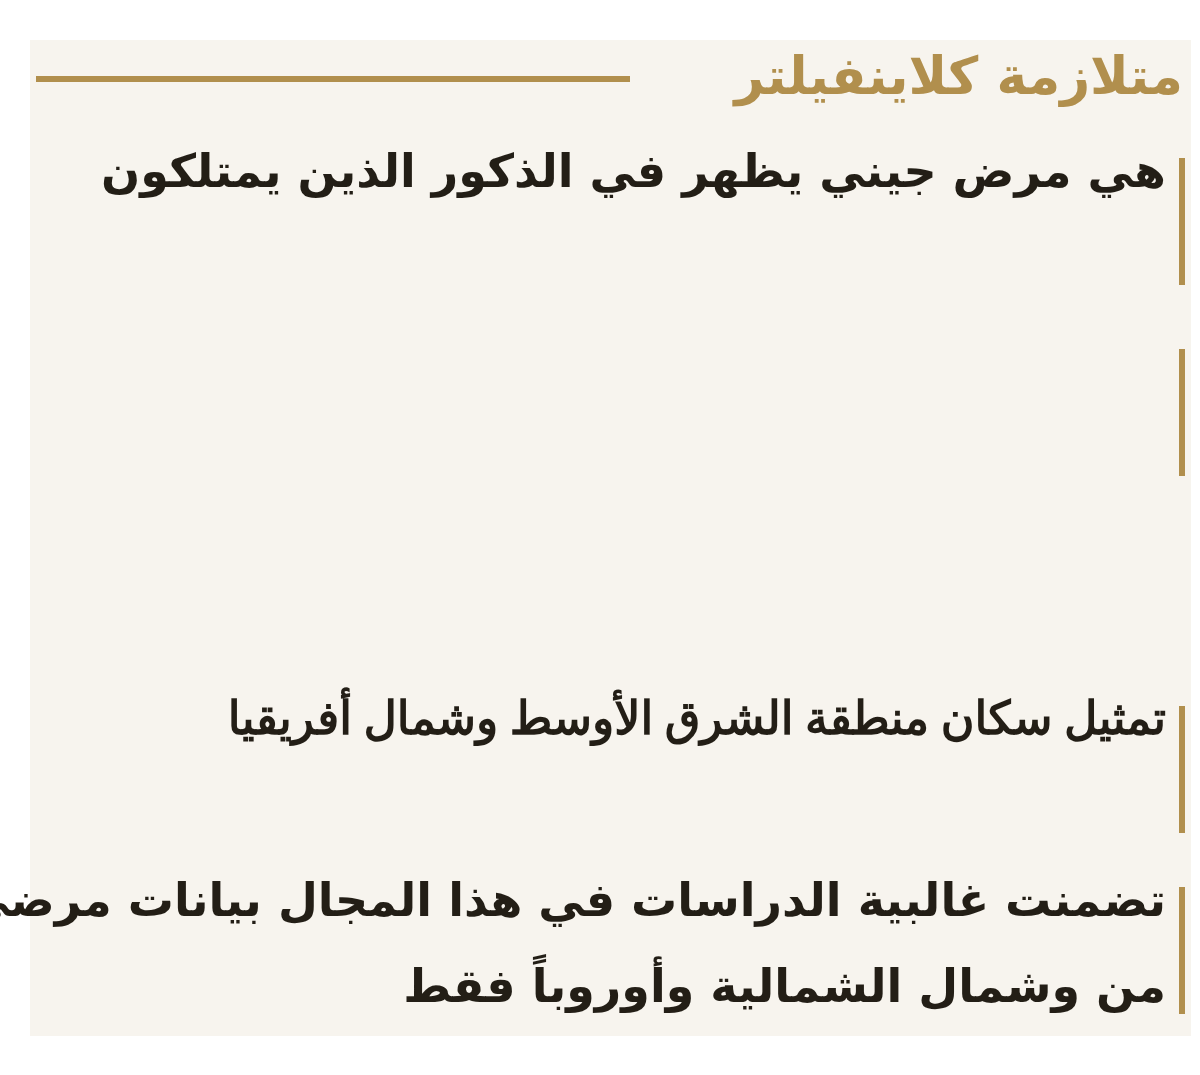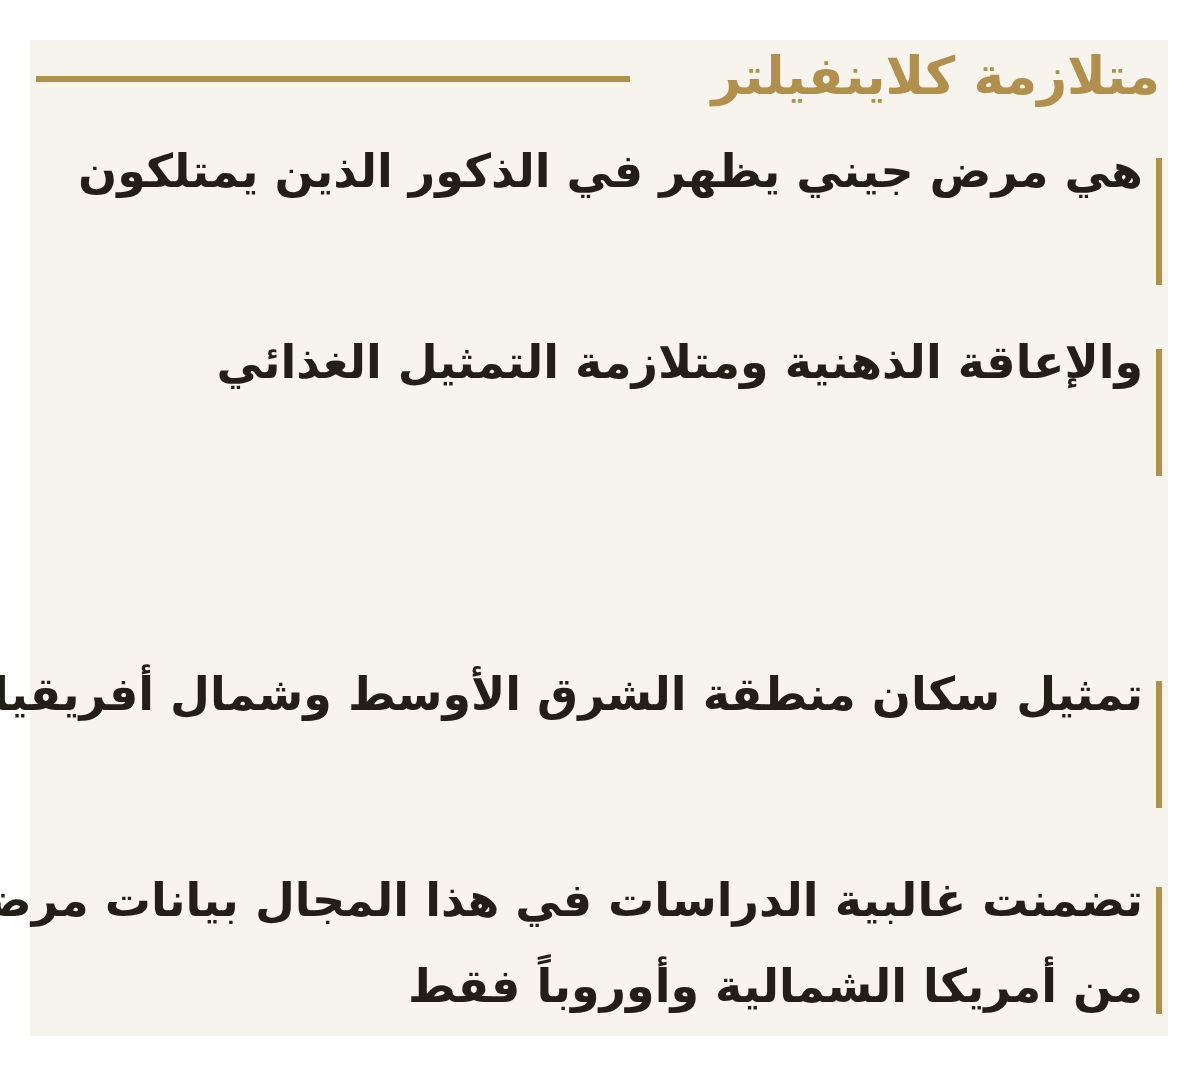--- a/index.html
+++ b/index.html
@@ -17,20 +17,21 @@
     background: #ffffff;
     overflow: hidden;
   }
   .card {
     position: absolute;
     left: 30px;
     top: 40px;
     width: 1138px;
     height: 996px;
     background: #f7f4ee;
+    padding-left: 23px;
   }
   .title {
     position: absolute;
     top: 0px;
     right: 8px;
     direction: rtl;
     text-align: right;
     font-size: 52px;
     line-height: 72px;
     font-weight: 700;
@@ -72,21 +73,21 @@
     font-weight: 700;
     line-height: 86px;
   }
   .bullet .text .line {
     white-space: nowrap;
     text-align: right;
   }
   .b1 { top: 88px; }
   .b2 { top: 279px; }
   .b3 { top: 455px; }
-  .b4 { top: 611px; }
+  .b4 { top: 636px; font-family: Liberation Serif, serif; }
   .b5 { top: 817px; }
 </style>
 </head>
 <body>
 
 <div class="page">
   <div class="card">
 
     <div class="title">متلازمة كلاينفيلتر</div>
 
@@ -95,34 +96,33 @@
     <div class="bullet b1">
       <div class="accent-bar"></div>
       <div class="text">
         <div class="line">هي مرض جيني يظهر في الذكور الذين يمتلكون</div>
       </div>
     </div>
 
     <div class="bullet b2">
       <div class="accent-bar"></div>
       <div class="text">
-        <div class="line">والإعاقة الذهنية ومتلازمة التمثيل الغذائي</div>
       </div>
     </div>
 
 
     <div class="bullet b4">
       <div class="accent-bar"></div>
       <div class="text">
         <div class="line">تمثيل سكان منطقة الشرق الأوسط وشمال أفريقيا</div>
       </div>
     </div>
 
     <div class="bullet b5">
       <div class="accent-bar"></div>
       <div class="text">
         <div class="line">تضمنت غالبية الدراسات في هذا المجال بيانات مرضى</div>
-        <div class="line">من أمريكا الشمالية وأوروباً فقط</div>
+        <div class="line">من وشمال الشمالية وأوروباً فقط</div>
       </div>
     </div>
 
   </div>
 </div>
 
 </body></html>

